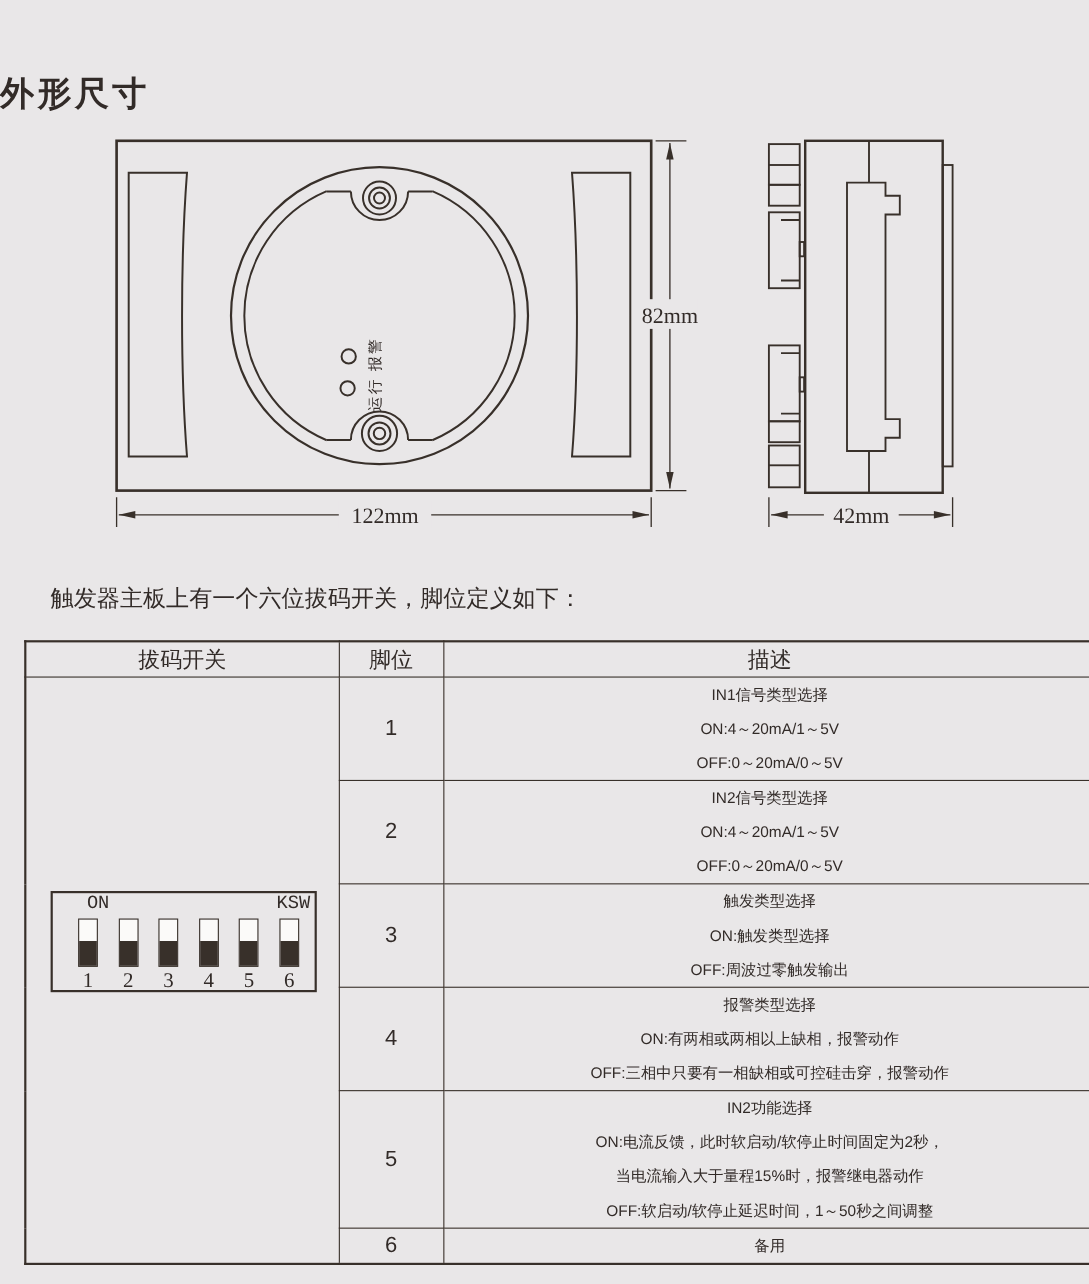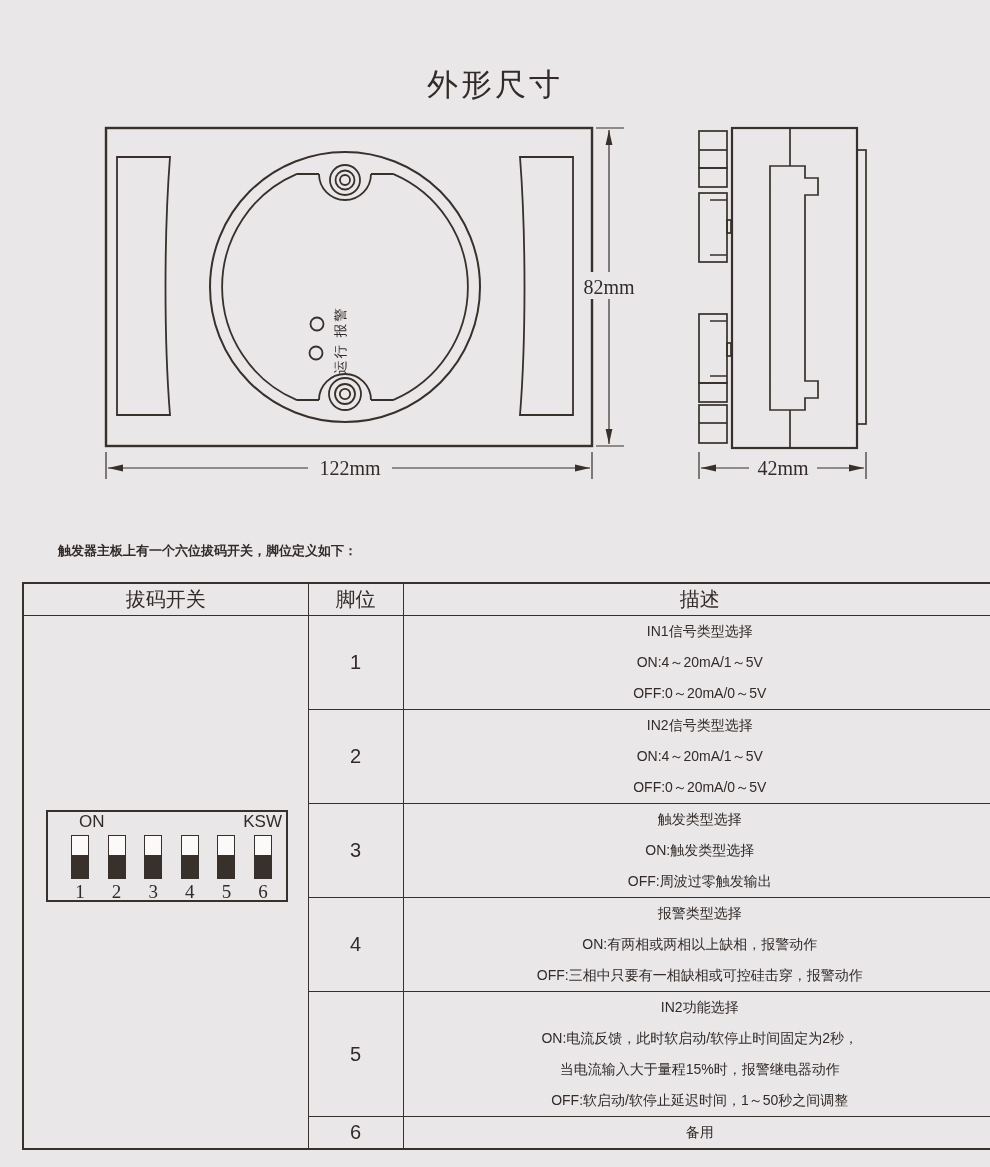--- a/index.html
+++ b/index.html
@@ -1,41 +1,41 @@
 <!DOCTYPE html>
 <html><head>
 <meta charset="utf-8">
 <style>
   html,body{margin:0;padding:0}
   body{
     width:990px;height:1167px;position:relative;overflow:hidden;
     background:#e9e7e8;color:#322b28;
     font-family:"Liberation Sans","DejaVu Sans",sans-serif;
   }
-  .title{position:absolute;top:64px;left:0;width:100%;text-align:center;
-    font-size:31px;font-weight:400;letter-spacing:3px;margin:0}
+  .title{position:absolute;top:64px;left:0;width:100%;
+    font-size:31px;font-weight:700;letter-spacing:3px;margin:0}
   svg.drawing{position:absolute;top:0;left:0}
   .dim-text text{font-family:"Liberation Serif","DejaVu Serif",serif;font-size:20px;fill:#322b28}
   .cjk-small{font-size:13.5px;letter-spacing:2px;fill:#322b28}
-  .intro{position:absolute;top:530px;left:46px;margin:12px;font-size:13px;font-weight:700}
+  .intro{position:absolute;top:530px;left:46px;margin:0;font-size:21px;font-weight:400}
 
   table#dip-table{position:absolute;top:582px;left:22px;width:976px;
     border-collapse:collapse;table-layout:fixed;border:2.4px solid #38302a}
   #dip-table th,#dip-table td{border:1.6px solid #38302a;padding:0}
   #dip-table th{font-weight:400;font-size:20px;height:31px}
   th.c3,td.desc-cell{text-align:center}
   th.c3{padding-left:28px}
   td.pin-cell{text-align:center;font-size:20px;vertical-align:middle}
   td.desc-cell{padding:1px 4px 2px 28px;font-size:14px;vertical-align:top}
   .desc-line{line-height:31px;white-space:nowrap}
 
   .dip-box{position:absolute;left:46px;top:810px;width:242px;height:92px;
     border:2.2px solid #38302a;box-sizing:border-box}
   .on-label,.ksw-label{position:absolute;top:0;
-    font-family:Liberation Sans, sans-serif;font-size:17px}
+    font-family:Liberation Mono, monospace;font-size:17px}
   .on-label{left:31px}
   .ksw-label{right:4px}
   .sw-row{position:absolute;left:20px;top:23px;display:flex;gap:12.6px}
   .sw-col{width:24px;display:flex;flex-direction:column;align-items:center}
   .sw-body{width:18px;height:44px;box-sizing:border-box;border:1.8px solid #38302a;
     background:linear-gradient(#fbfaf9 0 46%,#38302a 46% 100%)}
   .sw-num{font-family:"Liberation Serif","DejaVu Serif",serif;font-size:19px;line-height:21px;margin-top:2px}
 </style>
 </head>
 <body>

